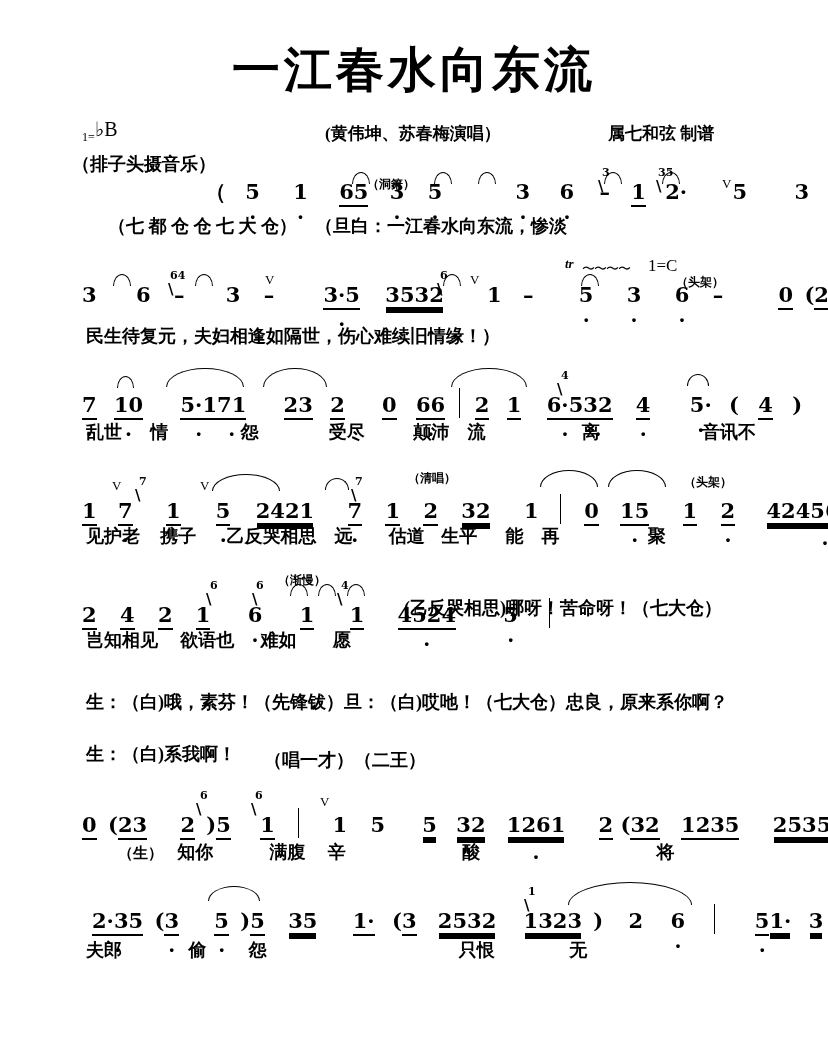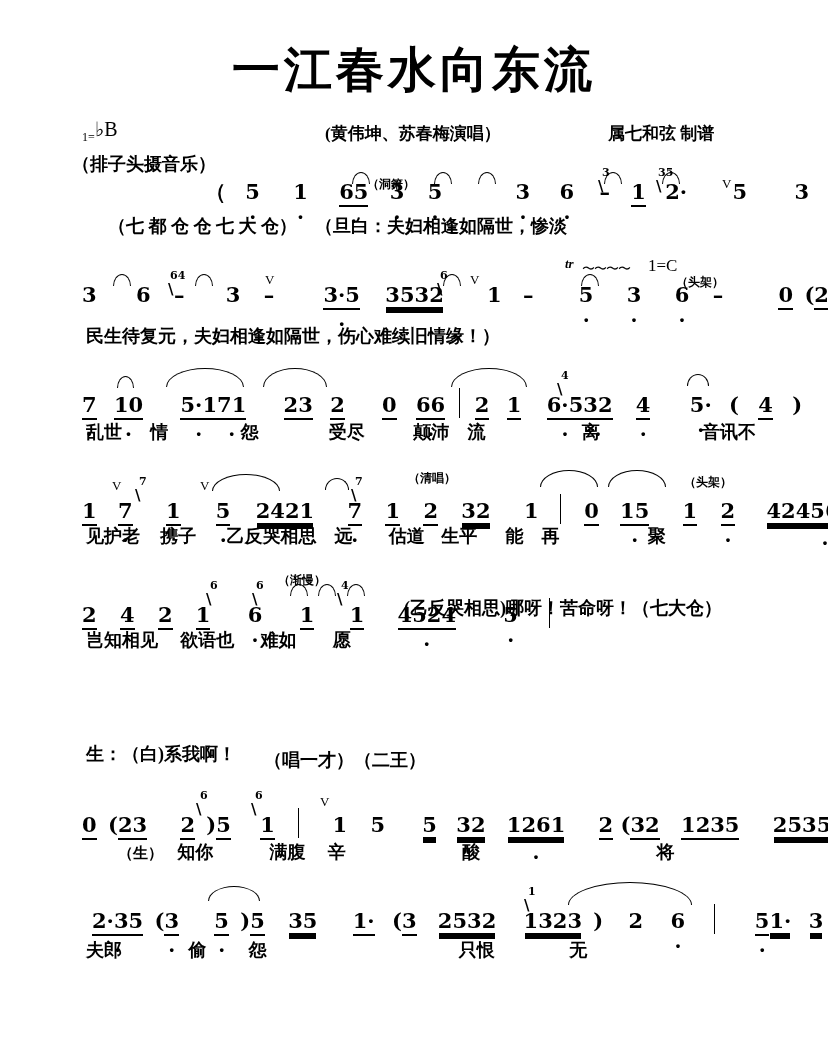--- a/index.html
+++ b/index.html
@@ -97,21 +97,21 @@
 
   <div class="notes" style="position:absolute;left:598px;top:179px;">
     <span class="tiny" style="position:absolute;left:4px;top:-13px;">3</span>
     <span style="font-size:15px;position:absolute;left:0px;top:-2px;">\</span>
   </div>
   <div class="notes" style="position:absolute;left:656px;top:179px;">
     <span class="tiny" style="position:absolute;left:2px;top:-13px;">35</span>
     <span style="font-size:15px;position:absolute;left:0px;top:-2px;">\</span>
   </div>
   <div class="vmark" style="left:722px;top:176px;">V</div>
-  <div class="txtline" style="position:absolute;left:108px;top:214px;">（七 都 仓 仓 七 大 仓）　（旦白：夫妇相逢如隔世，惨淡</div>
+  <div class="txtline" style="position:absolute;left:108px;top:214px;">（七 都 仓 仓 七 大 仓）　（旦白：一江春水向东流，惨淡</div>
 
   <div class="sysrow" style="left:82px;top:282px;">
     <div class="notes">
       <span class="n">3</span>
       <span class="n" style="margin-left:32px;">6</span>
       <span class="n" style="margin-left:16px;">–</span>
       <span class="n" style="margin-left:34px;">3</span>
       <span class="n" style="margin-left:16px;">–</span>
       <span class="n u1 dotd" style="margin-left:42px;">3·5</span>
       <span class="n u2" style="margin-left:18px;">3532</span>
@@ -266,20 +266,21 @@
   <div class="arc" style="left:347px;top:584px;width:16px;"></div>
   <div class="marker" style="left:278px;top:572px;">（渐慢）</div>
   <div class="lyrics" style="position:absolute;left:86px;top:628px;">
     <span>岂知相见</span>
     <span style="margin-left:16px;">欲语也</span>
     <span style="margin-left:20px;">难如</span>
     <span style="margin-left:30px;">愿</span>
   </div>
   <div class="txtline" style="position:absolute;left:404px;top:596px;">(乙反哭相思)哪呀！苦命呀！（七大仓）</div>
 
+  <div class="txtline" style="position:absolute;left:86px;top:690px;">生：（白)哦，素芬！（先锋钹）旦：（白)哎吔！（七大仓）忠良，原来系你啊？</div>
   <div class="txtline" style="position:absolute;left:86px;top:742px;">生：（白)系我啊！</div>
   <div class="txtline" style="position:absolute;left:264px;top:748px;">（唱一才）（二王）</div>
 
   <div class="sysrow" style="left:82px;top:802px;">
     <div class="notes">
       <span class="n u1">0</span>
       <span class="n" style="margin-left:4px;">(</span><span class="n u1">23</span>
       <span class="n u1" style="margin-left:26px;">2</span>
       <span class="n" style="margin-left:4px;">)</span><span class="n u1">5</span>
       <span class="n u1" style="margin-left:22px;">1</span>

